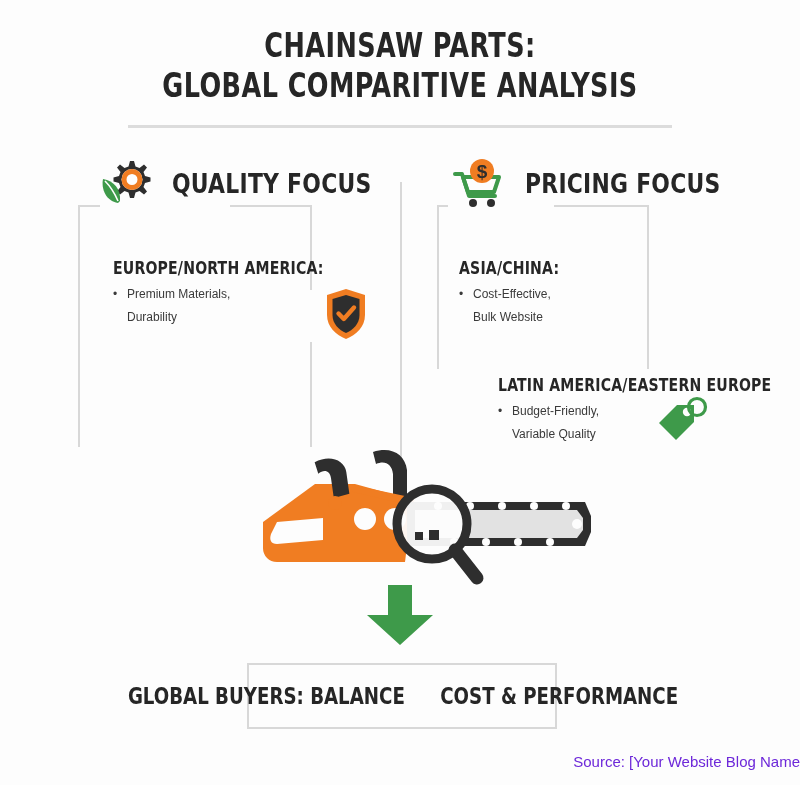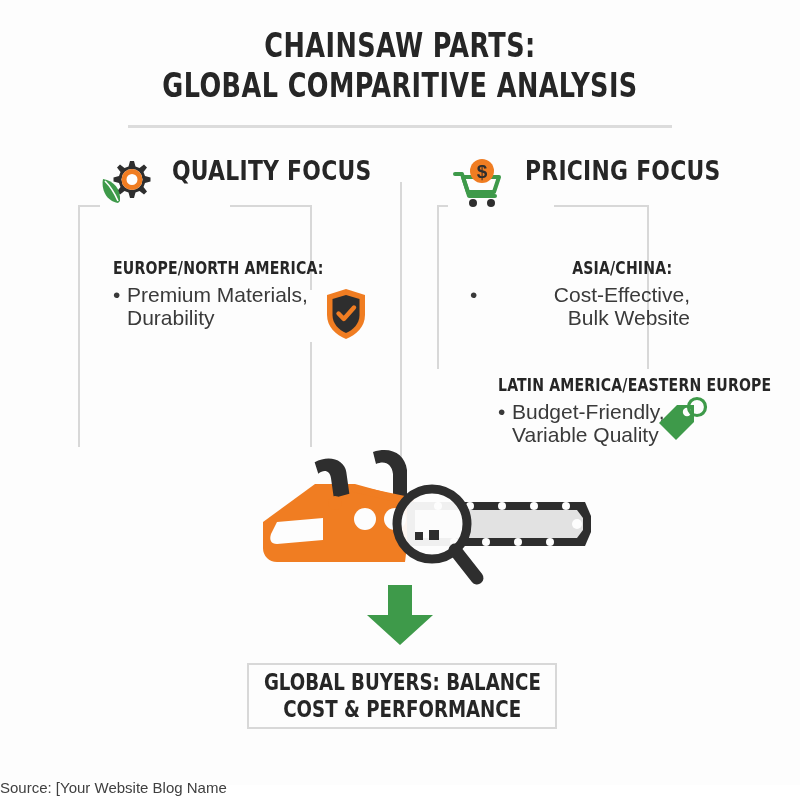--- a/index.html
+++ b/index.html
@@ -74,57 +74,57 @@
     position: absolute;
     left: 400px; top: 182px;
     width: 2px; height: 278px;
     background: #d8d8d8;
   }
 
   
   .section-head {
     position: absolute;
     display: flex;
-    align-items: flex-start;
+    align-items: center;
     gap: 10px;
   }
   .head-left  { left: 96px;  top: 155px; }
   .head-right { left: 449px; top: 155px; }
   .section-title {
     font-family: "Liberation Sans Narrow", "DejaVu Sans Condensed", "Liberation Sans", sans-serif;
     font-weight: bold;
     font-size: 27px;
     letter-spacing: 0.3px;
     color: #262626;
     transform: scaleX(0.9);
     transform-origin: left center;
     white-space: nowrap;
   }
   .head-icon { width: 66px; height: 56px; position: relative; flex: 0 0 auto; }
 
   
   .block { position: absolute; }
   .blk-1 { left: 113px; top: 258px; width: 210px; }
   .blk-2 { left: 113px; top: 375px; width: 270px; }
-  .blk-3 { left: 470px; top: 258px; width: 220px; text-align: right; }
+  .blk-3 { left: 459px; top: 258px; width: 220px; }
   .blk-4 { left: 462px; top: 375px; width: 260px; margin-left: 36px; }
 
   .region {
     font-family: "Liberation Sans Narrow", "DejaVu Sans Condensed", "Liberation Sans", sans-serif;
     font-weight: bold;
     font-size: 17px;
     letter-spacing: 0.2px;
     color: #262626;
     transform: scaleX(0.92);
     transform-origin: left center;
     white-space: nowrap;
     margin-bottom: 5px;
   }
   .detail {
-    font-size: 21px;
+    font-size: 12px;
     line-height: 23px;
     color: #3a3a3a;
     white-space: pre-line;
     position: relative;
     padding-left: 14px;
   }
   .detail.bulleted::before {
     content: "\2022";
     position: absolute;
     left: 0; top: 0;
@@ -132,41 +132,40 @@
   }
   .detail.nobullet { padding-left: 14px; }
 
   
   .conclusion {
     position: absolute;
     left: 247px; top: 663px;
     width: 306px; height: 62px;
     border: 2px solid #d8d8d8;
     display: flex;
-    flex-direction: column;
+    flex-direction: row;
     align-items: center;
     justify-content: center;
   }
   .conclusion-line {
     font-family: "Liberation Sans Narrow", "DejaVu Sans Condensed", "Liberation Sans", sans-serif;
     font-weight: bold;
     font-size: 23px;
     line-height: 27px;
     color: #262626;
     transform: scaleX(0.88);
     white-space: nowrap;
   }
   .source {
     position: absolute;
     left: 0; top: 753px;
     width: 800px;
-    text-align: left;
+    text-align: right;
     font-size: 15px;
-    color: #404040;
-    margin-top: 26px;
+    color: #6d28d9;
   }
 
   
   .illustration { position: absolute; left: 255px; top: 440px; width: 340px; height: 160px; }
   .arrow-wrap  { position: absolute; left: 355px; top: 585px; width: 90px; height: 62px; }
   .shield-icon { position: absolute; left: 325px; top: 288px; width: 42px; height: 52px; }
   .tag-icon    { position: absolute; left: 656px; top: 396px; width: 56px; height: 52px; }
 </style>
 </head>
 <body>

